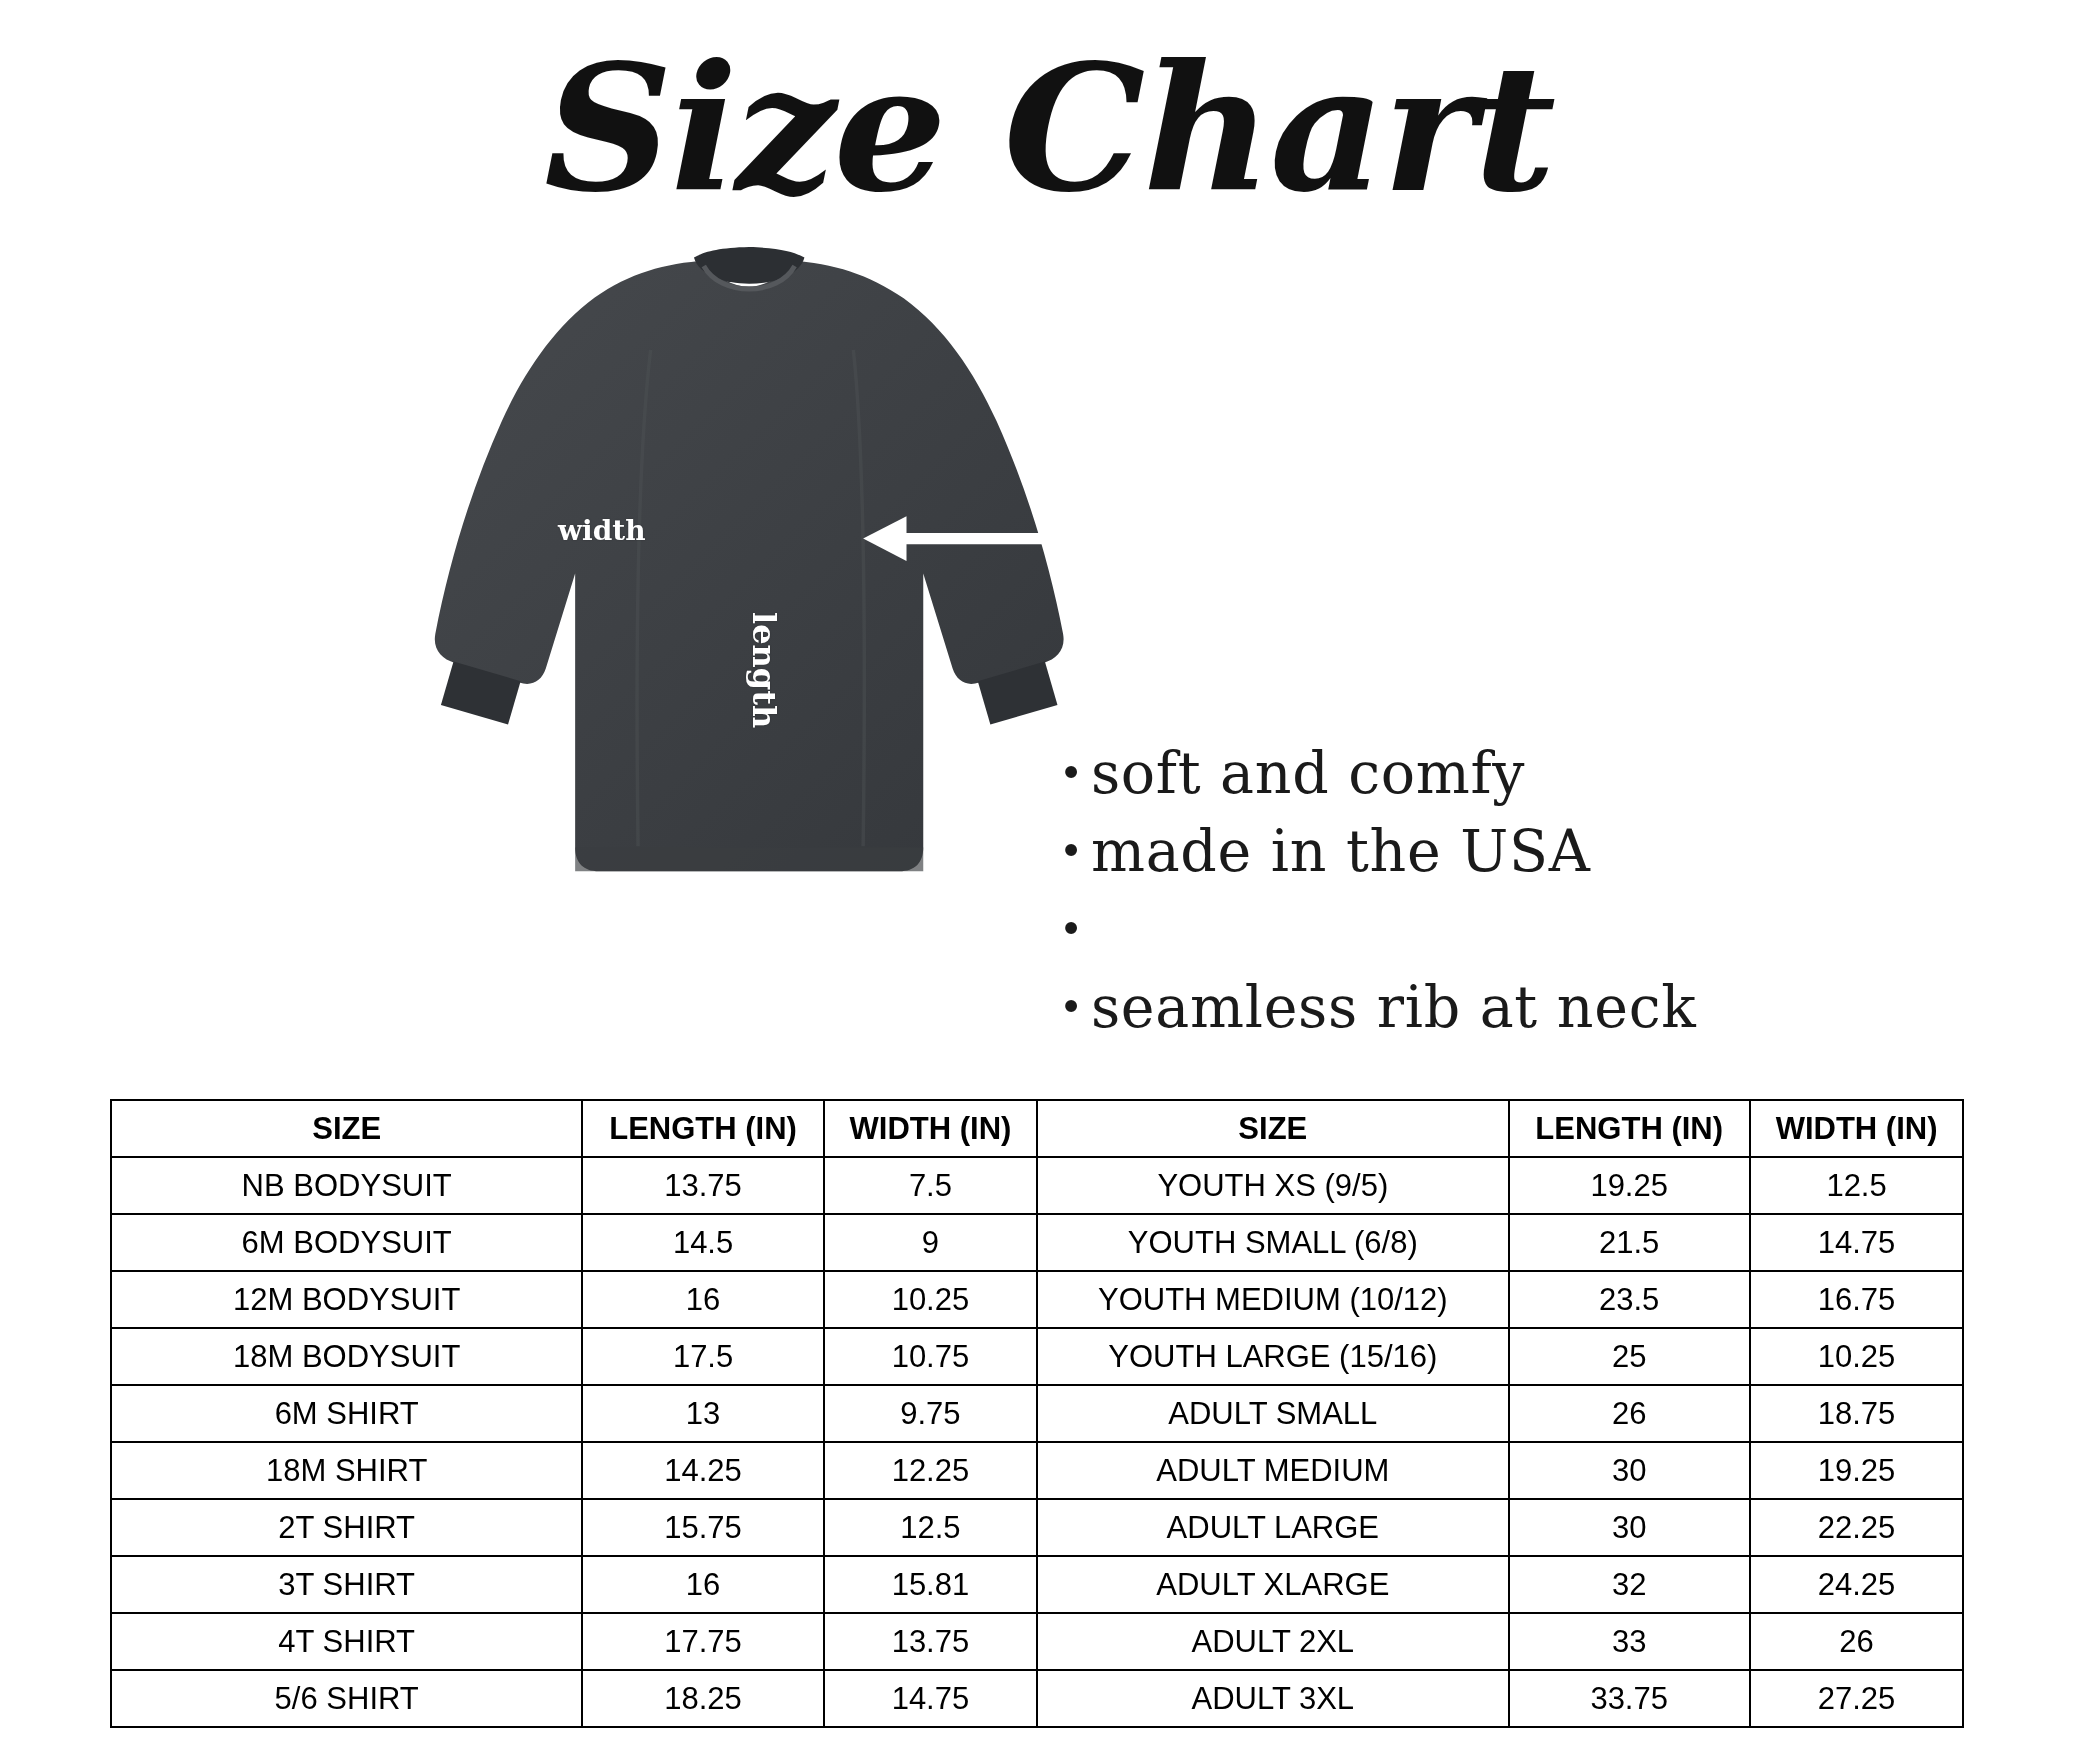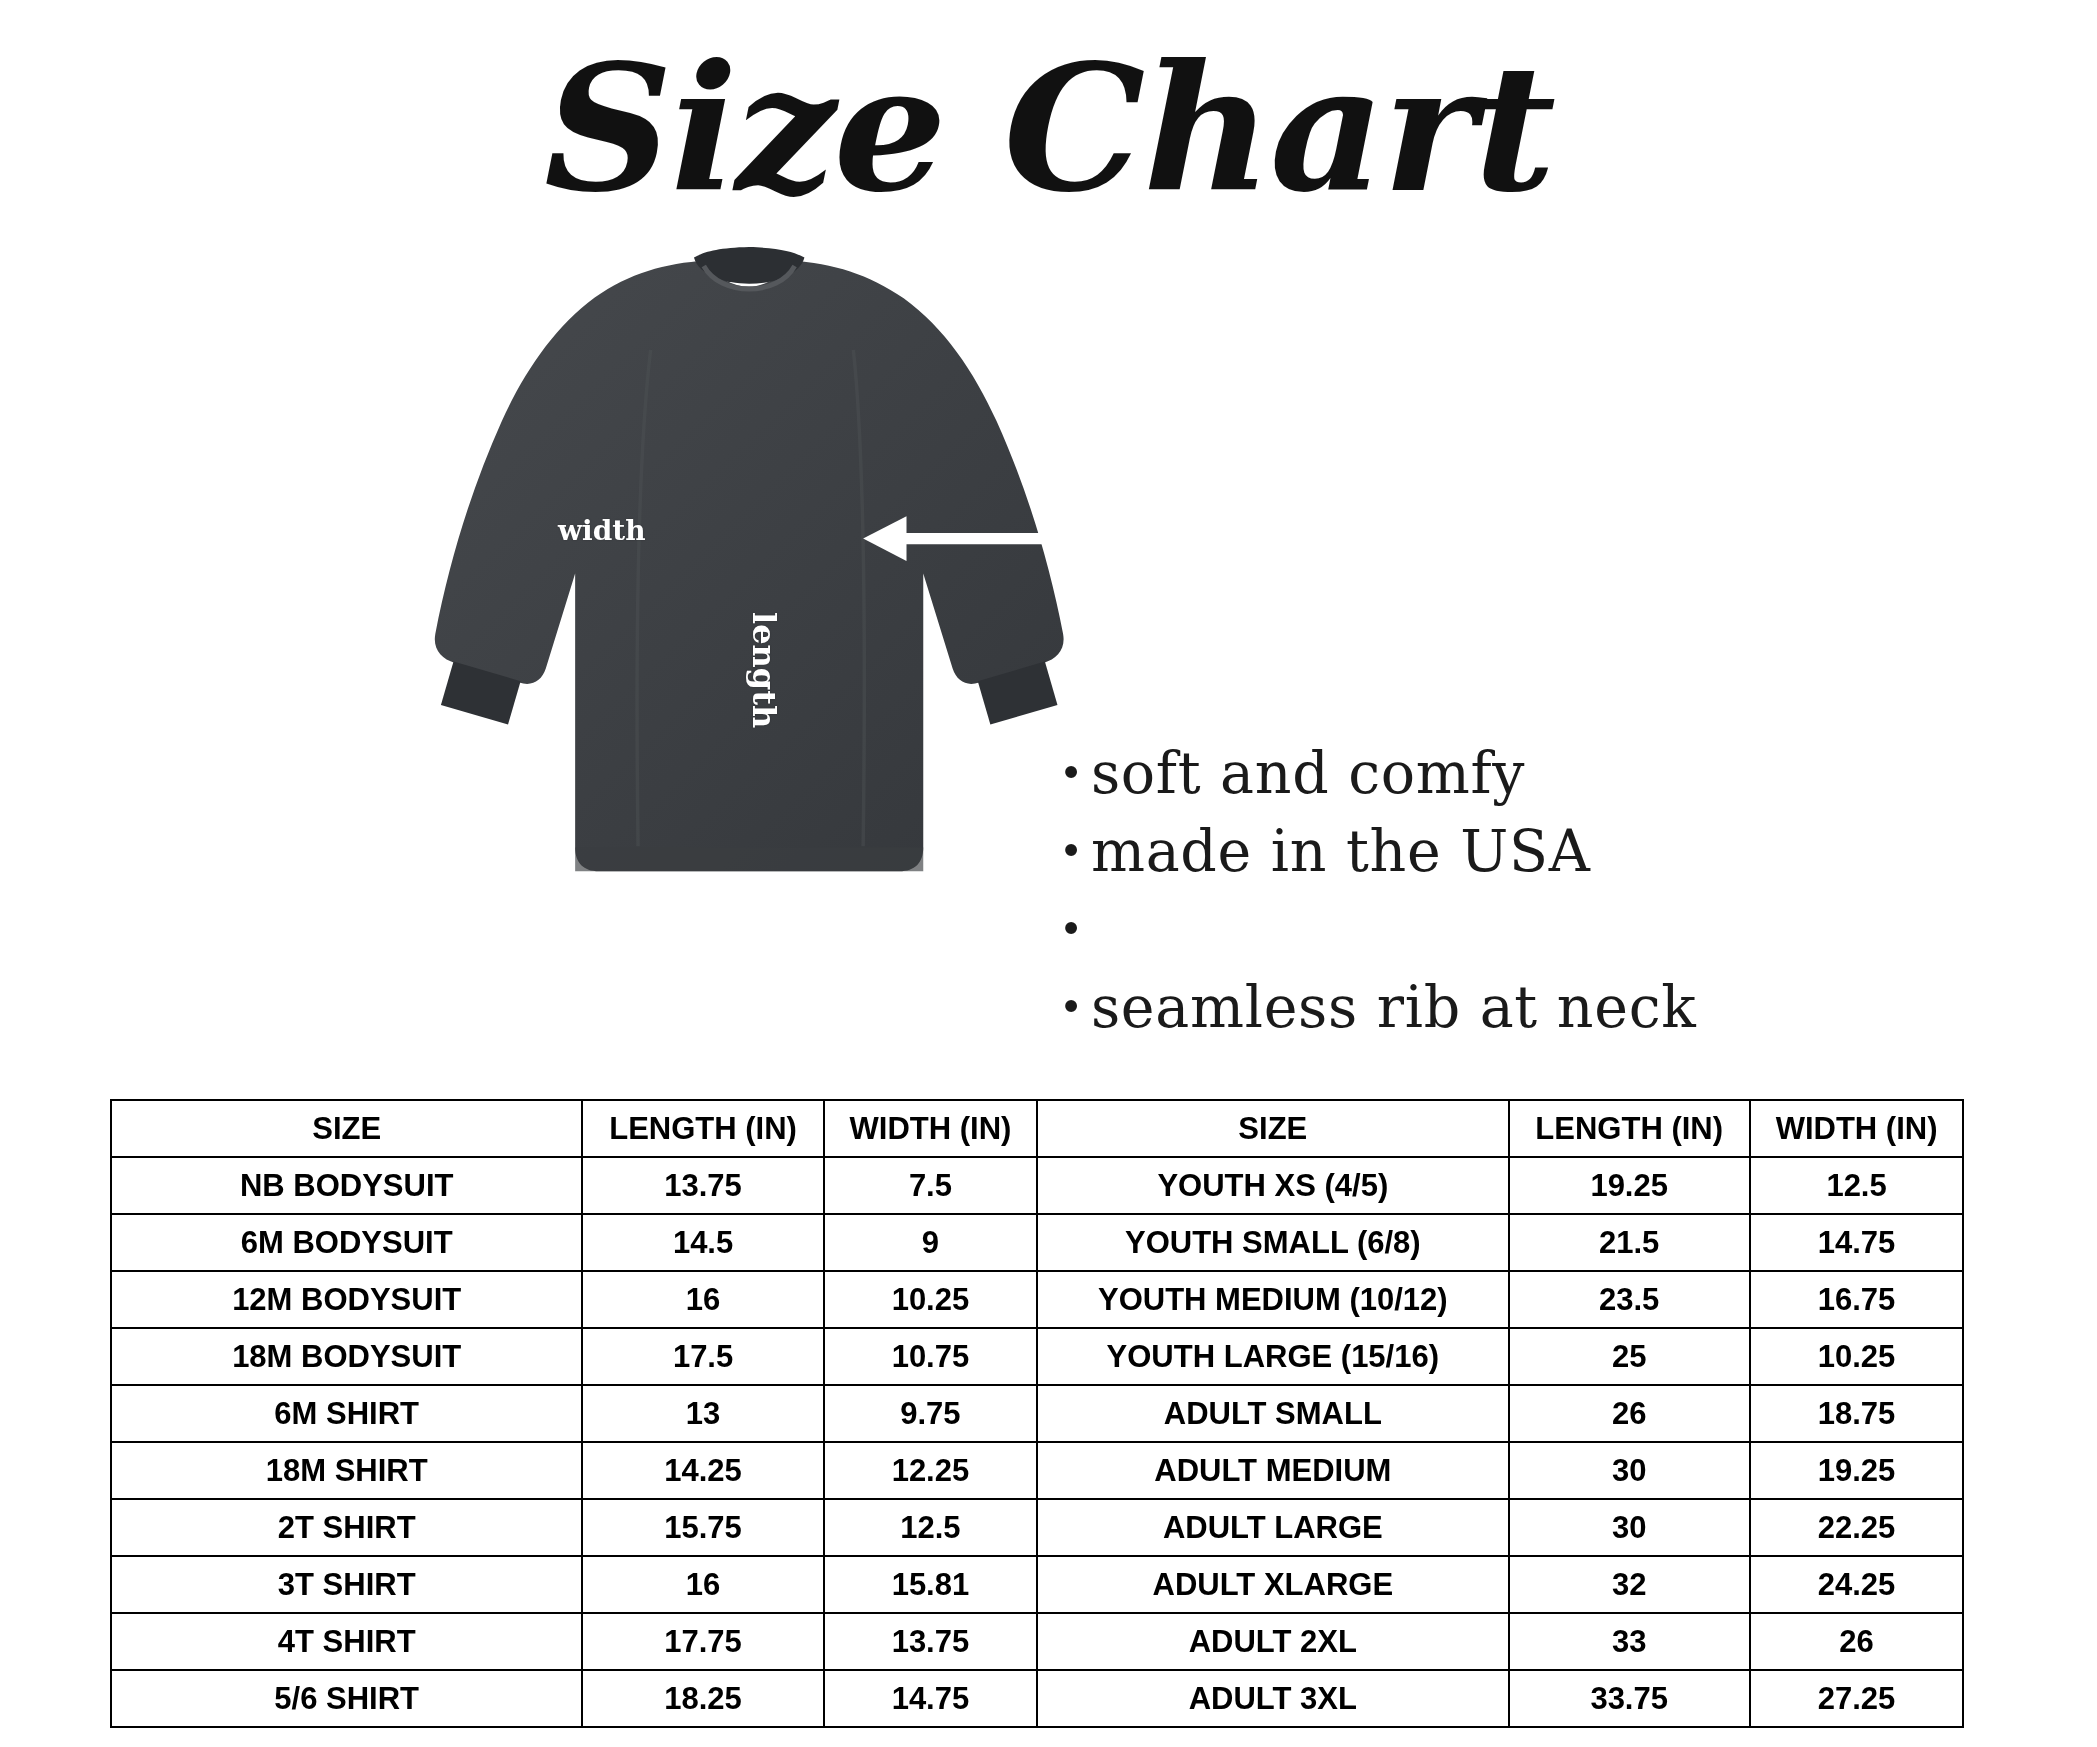--- a/index.html
+++ b/index.html
@@ -125,21 +125,21 @@
     height: 55px;
     padding: 0 4.2px;
     color: #000000;
     white-space: nowrap;
     overflow: hidden;
   }
   table.size-table th {
     font-weight: 700;
   }
   table.size-table td {
-    font-weight: 700;
+    font-weight: 400;
     margin-left: 15px;
   }
   
   .c0 { width: 461px; }
   .c1 { width: 231px; }
   .c2 { width: 203px; }
   .c3 { width: 461px; }
   .c4 { width: 231px; }
   .c5 { width: 203px; }
 </style>
@@ -244,21 +244,21 @@
         <th class="c3">SIZE</th>
         <th class="c4">LENGTH (IN)</th>
         <th class="c5">WIDTH (IN)</th>
       </tr>
     </thead>
     <tbody>
       <tr>
         <td>NB BODYSUIT</td>
         <td>13.75</td>
         <td>7.5</td>
-        <td>YOUTH XS (4/5)</td>
+        <td>YOUTH XS (9/5)</td>
         <td>19.25</td>
         <td>12.5</td>
       </tr>
       <tr>
         <td>6M BODYSUIT</td>
         <td>14.5</td>
         <td>9</td>
         <td>YOUTH SMALL (6/8)</td>
         <td>21.5</td>
         <td>14.75</td>

